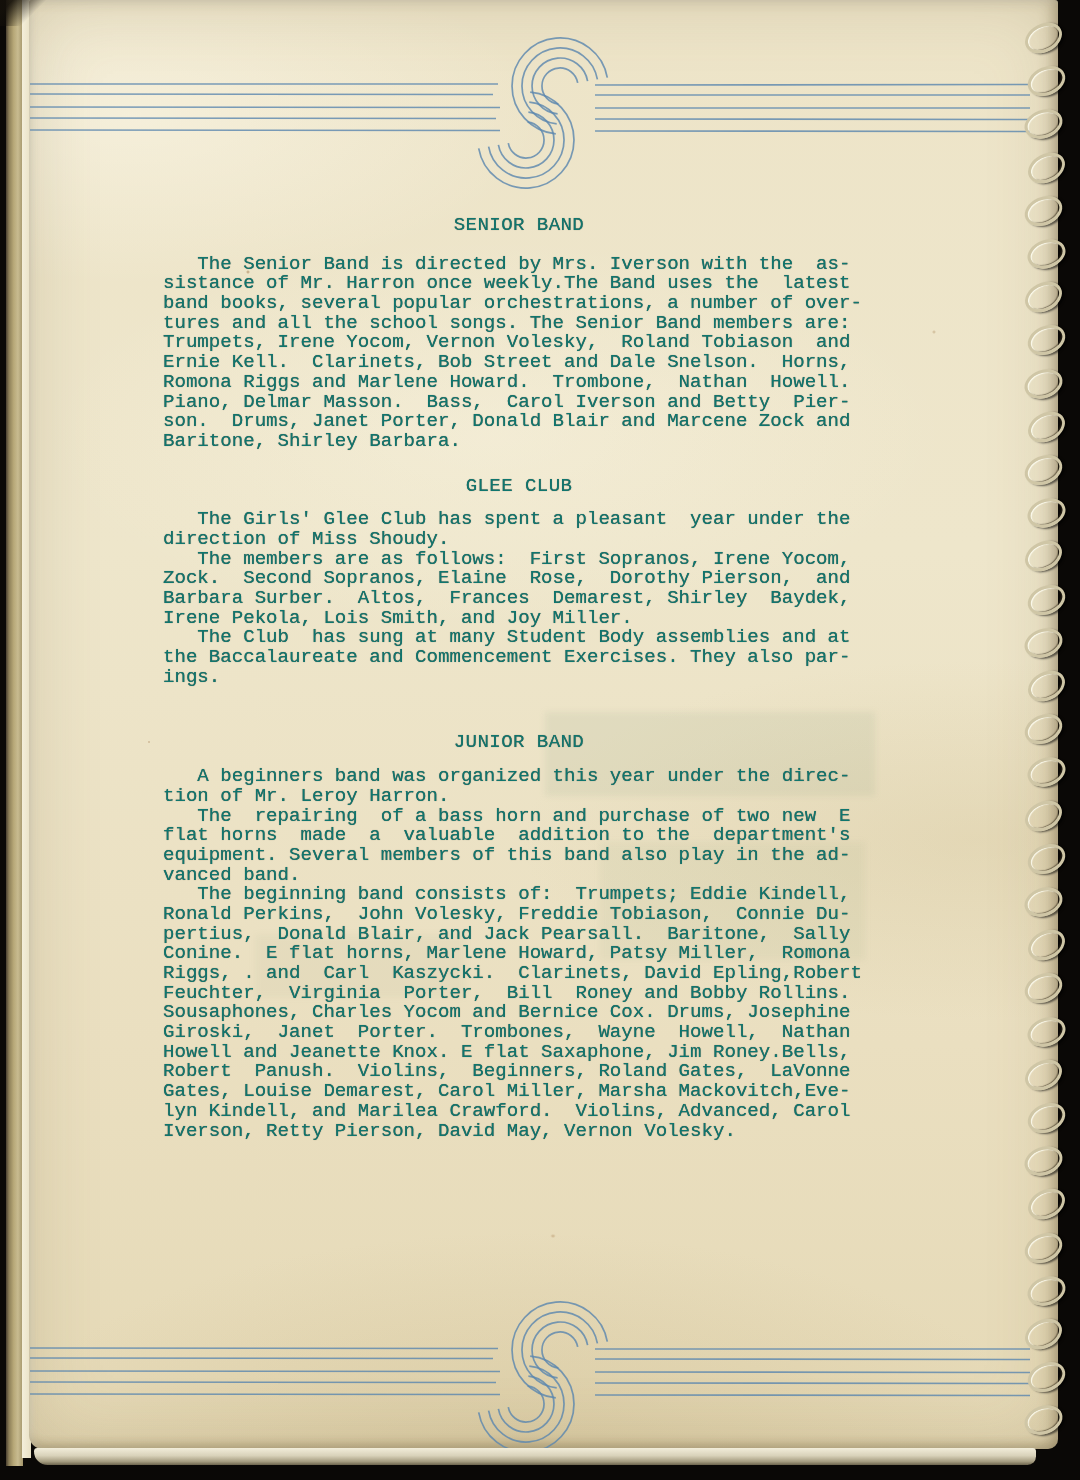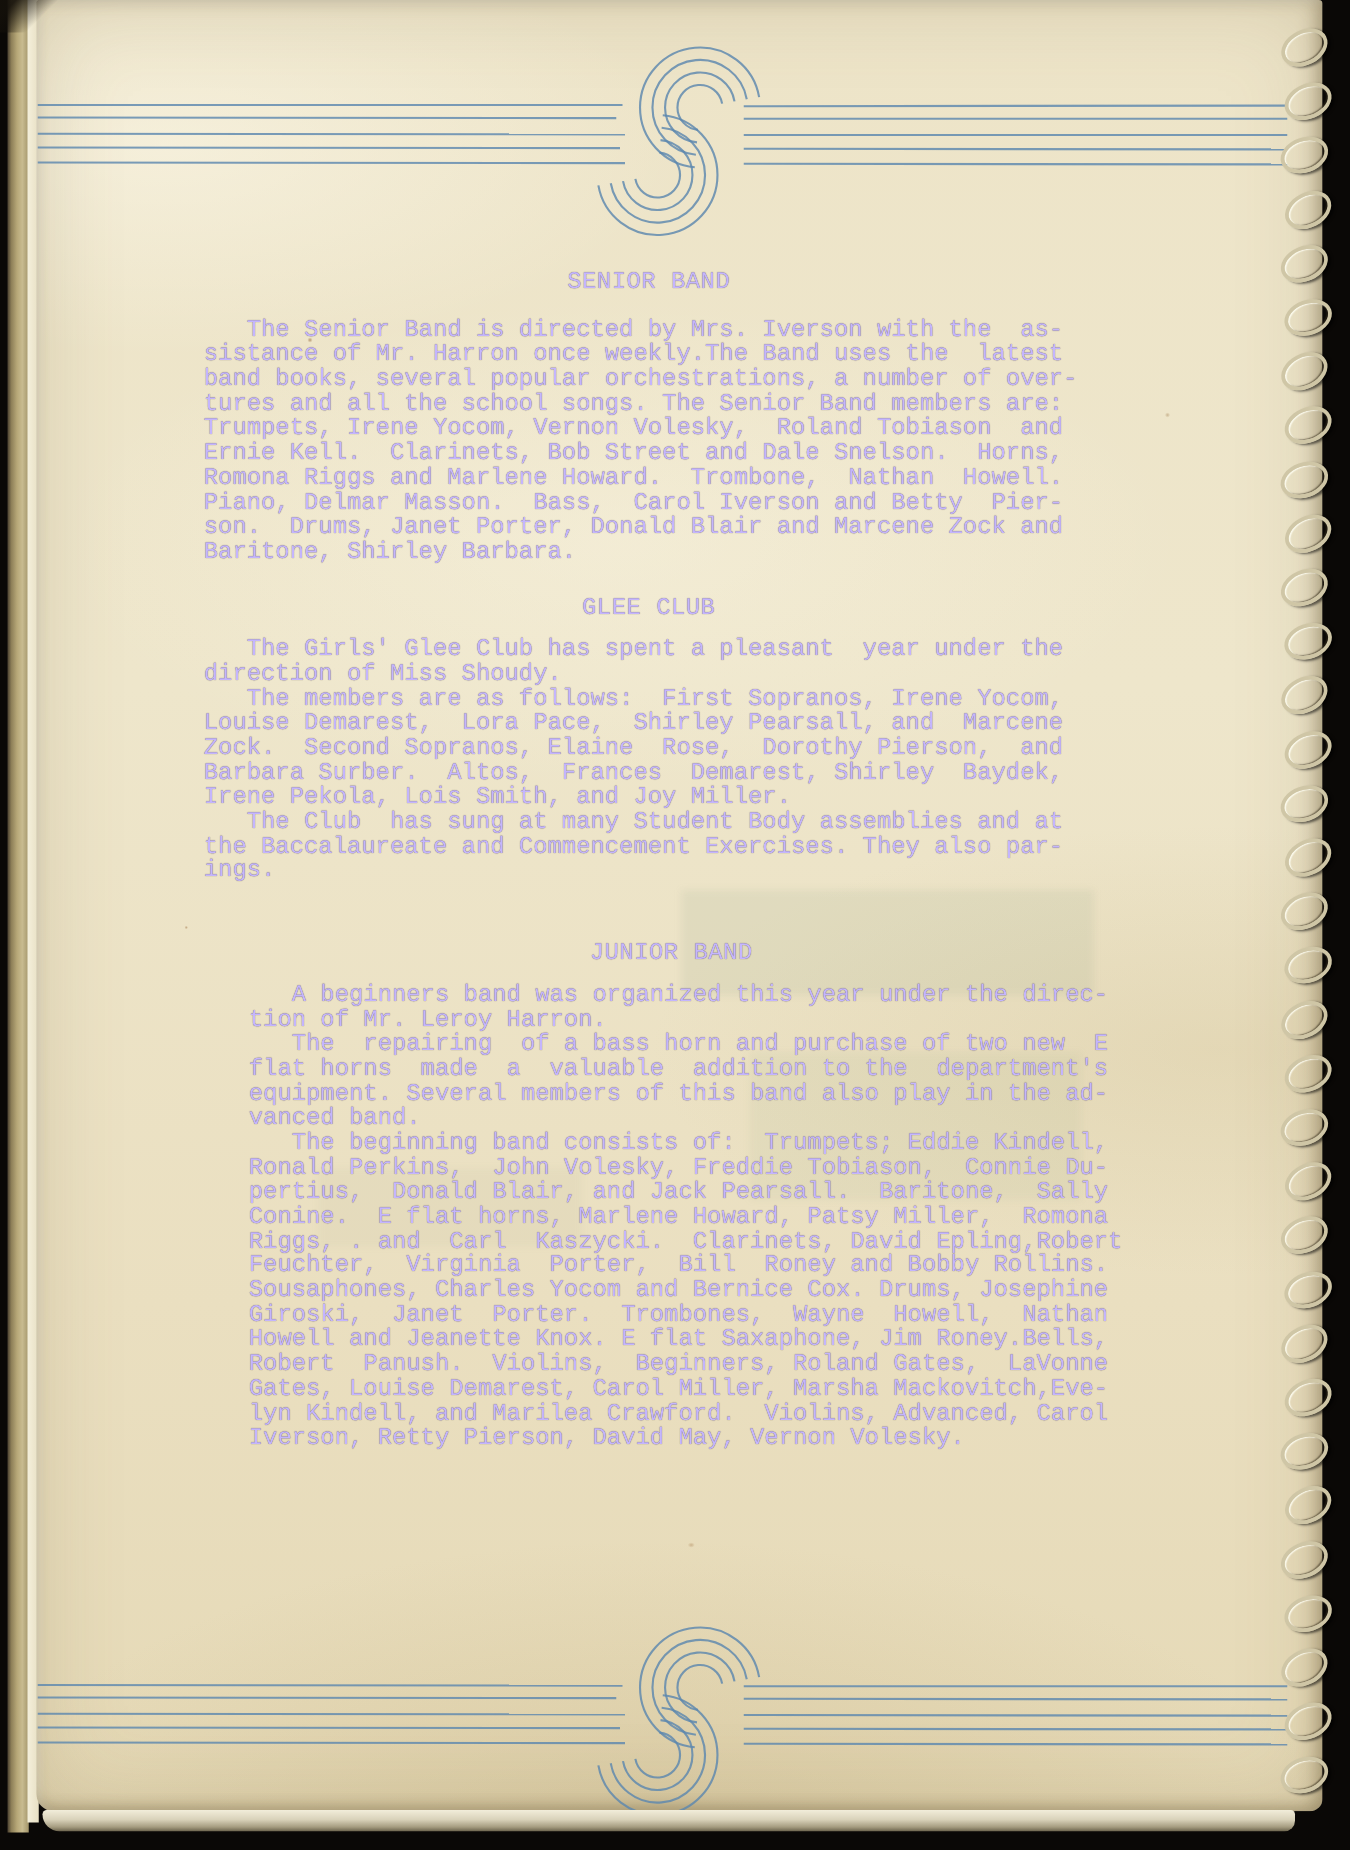--- a/index.html
+++ b/index.html
@@ -51,28 +51,28 @@
     background:linear-gradient(180deg,#f2edda 0%,#d9d2ba 45%,#a59c80 80%,#6d654e 100%);}
 
   
   .binding{position:absolute;left:1016px;top:0;width:64px;height:1480px;}
   .coil{position:absolute;width:33px;height:22px;border:3px solid #cfc6a6;border-radius:50%;
     box-shadow: 2px 2px 2px rgba(0,0,0,.55),
                 inset 1px 1px 1px rgba(255,255,244,.85),
                 inset -1px -1px 1px rgba(55,46,28,.55);}
 
   
-  .textcol{position:absolute;left:163px;top:216px;width:712px;color:#c4b5fd;
+  .textcol{position:absolute;left:163px;top:216px;width:712px;color:#0f766e;
     font-size:19.1px;line-height:19.7px;
     text-shadow:0 0 .7px rgba(52,46,38,.85);}
   .heading{font-size:19.1px;font-weight:normal;text-align:center;margin:0;letter-spacing:.4px;}
   .tline{white-space:pre;height:19.7px;}
   section.sec1 .heading{margin-bottom:19px;}
   section.sec2{margin-top:25px;} section.sec2 .heading{margin-bottom:14px;}
-  section.sec3{margin-top:46px;margin-left:36px;} section.sec3 .heading{margin-bottom:14px;}
+  section.sec3{margin-top:46px;} section.sec3 .heading{margin-bottom:14px;}
 </style>
 </head>
 <body>
 
 <div class="scene">
 
   <div class="edge-left-tan"></div>
   <div class="edge-left-light"></div>
 
   <div class="paper"></div>
@@ -143,21 +143,20 @@
           <div class="tline">Baritone, Shirley Barbara.</div>
         </div>
   </section>
 
   <section class="sec2">
     <h2 class="heading">GLEE CLUB</h2>
     <div class="body">
           <div class="tline">   The Girls' Glee Club has spent a pleasant  year under the</div>
           <div class="tline">direction of Miss Shoudy.</div>
           <div class="tline">   The members are as follows:  First Sopranos, Irene Yocom,</div>
-          <div class="tline">Louise Demarest,  Lora Pace,  Shirley Pearsall, and  Marcene</div>
           <div class="tline">Zock.  Second Sopranos, Elaine  Rose,  Dorothy Pierson,  and</div>
           <div class="tline">Barbara Surber.  Altos,  Frances  Demarest, Shirley  Baydek,</div>
           <div class="tline">Irene Pekola, Lois Smith, and Joy Miller.</div>
           <div class="tline">   The Club  has sung at many Student Body assemblies and at</div>
           <div class="tline">the Baccalaureate and Commencement Exercises. They also par-</div>
           <div class="tline">ings.</div>
         </div>
   </section>
 
   <section class="sec3">

